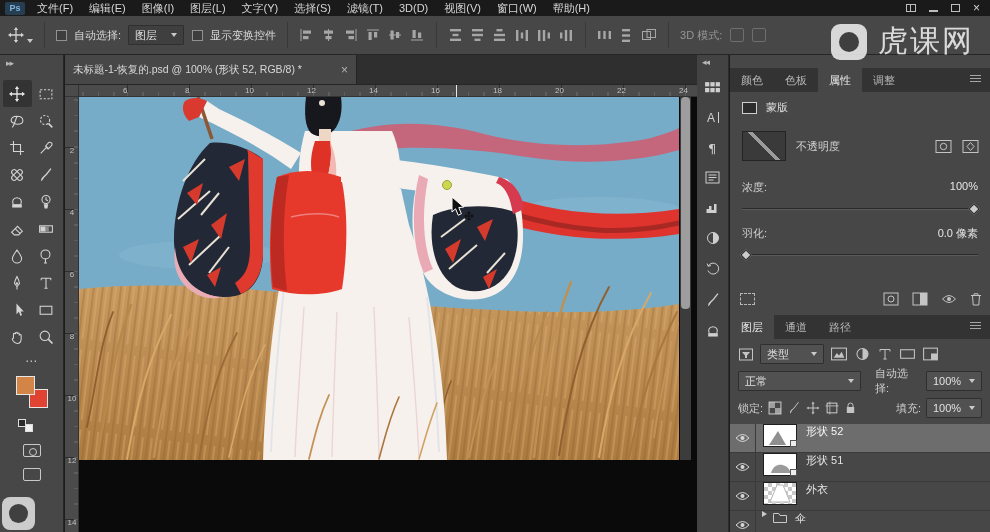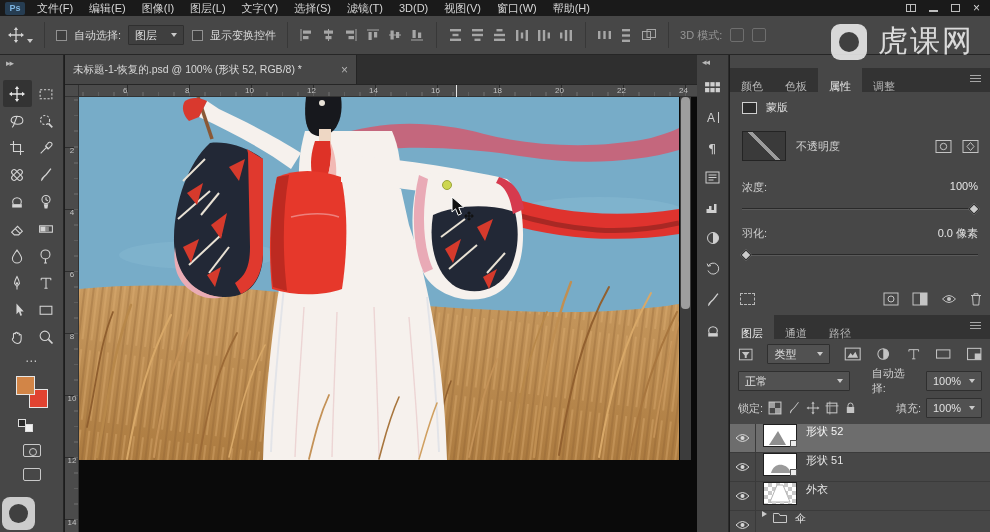--- a/index.html
+++ b/index.html
@@ -71,41 +71,41 @@
 
 .dock{position:absolute;left:697px;top:55px;width:32px;bottom:0;background:#434343;border-right:1px solid #2b2b2b;display:flex;flex-direction:column;align-items:center;z-index:2}
 .dock-expand{align-self:flex-start;padding:2px 5px;color:#b8b8b8;font-size:9px;letter-spacing:-1px}
 .dockicons{display:flex;flex-direction:column;align-items:center;gap:15px;margin-top:12px}
 
 
 .panels{position:absolute;left:730px;top:55px;right:0;bottom:0;background:#474747;overflow:hidden}
 .tabsrow{position:absolute;left:0;right:0;height:24px;background:#333333;display:flex;align-items:stretch}
 .ptabs{top:13px}
 .ltabs{top:260px}
-.ptab{padding:11px 11px;color:#b5b5b5;white-space:nowrap}
+.ptab{padding:5px 11px;color:#b5b5b5;white-space:nowrap}
 .ptab.active{background:#474747;color:#ececec}
 .pmenu{width:11px;height:1px;background:#a6a6a6;box-shadow:0 3px 0 #a6a6a6,0 6px 0 #a6a6a6;margin:7px 9px 0 auto}
 .props{position:absolute;top:37px;left:0;right:0;height:223px;background:#474747}
 .mask-head{position:absolute;top:8px;left:12px;display:flex;gap:9px;align-items:center;color:#dcdcdc}
 .mask-badge{width:15px;height:12px;background:#2c2c2c;border:1px solid #cfcfcf}
 .sp-row{position:absolute;top:36px;left:12px;right:10px;height:36px;display:flex;align-items:center;gap:10px}
 .sp-thumb{width:44px;height:30px;background:#3a3a3a;border:1px solid #242424;background-image:linear-gradient(45deg,transparent 46%,#9c9c9c 46%,#9c9c9c 54%,transparent 54%)}
 .sp-icons{margin-left:auto;display:flex;gap:9px;align-items:center}
 .plabel{color:#cfcfcf}
 .pval{color:#e6e6e6}
 .prow-label{position:absolute;left:12px}
 .prow-val{position:absolute;right:12px}
 .slider{position:absolute;left:12px;right:12px;height:10px}
 .track{position:absolute;top:4px;left:0;right:0;height:2px;background:#2a2a2a;border-bottom:1px solid #5a5a5a}
 .thumb{position:absolute;top:0.5px;width:8px;height:8px;background:#cccccc;border:1px solid #2a2a2a;transform:rotate(45deg)}
 .props-icons{position:absolute;left:10px;right:8px;bottom:6px;height:20px;display:flex;align-items:center}
 .dashed-sq{width:15px;height:12px;border:1px dashed #b8b8b8}
 .pi-group{margin-left:auto;display:flex;gap:13px;align-items:center}
 .lbody{position:absolute;top:284px;left:0;right:0;bottom:0;background:#474747;overflow:hidden}
-.frow{position:absolute;left:8px;right:8px;display:flex;align-items:center;gap:14px}
+.frow{position:absolute;left:8px;right:8px;display:flex;align-items:center;gap:6px}
 .filter-row{top:4px;height:22px}
 .blend-row{top:31px;height:22px}
 .lock-row{top:58px;height:22px;gap:5px}
 .lockicons{display:flex;gap:5px;align-items:center}
 .lrows{position:absolute;top:85px;left:0;right:0;bottom:0;overflow:hidden}
 .lrow{height:29px;display:flex;border-bottom:1px solid #3b3b3b;background:#474747}
 .lrow.selected{background:#6d6d6d}
 .eyecell{width:26px;height:100%;display:flex;align-items:center;justify-content:center;border-right:1px solid #3a3a3a;flex:0 0 auto}
 .lthumb{width:34px;height:23px;background:#ffffff;border:1px solid #1f1f1f;margin:0 9px 0 7px;position:relative;flex:0 0 auto}
 .lthumb .badge{position:absolute;right:-1px;bottom:-1px;width:7px;height:7px;background:#ededed;border:1px solid #555}

